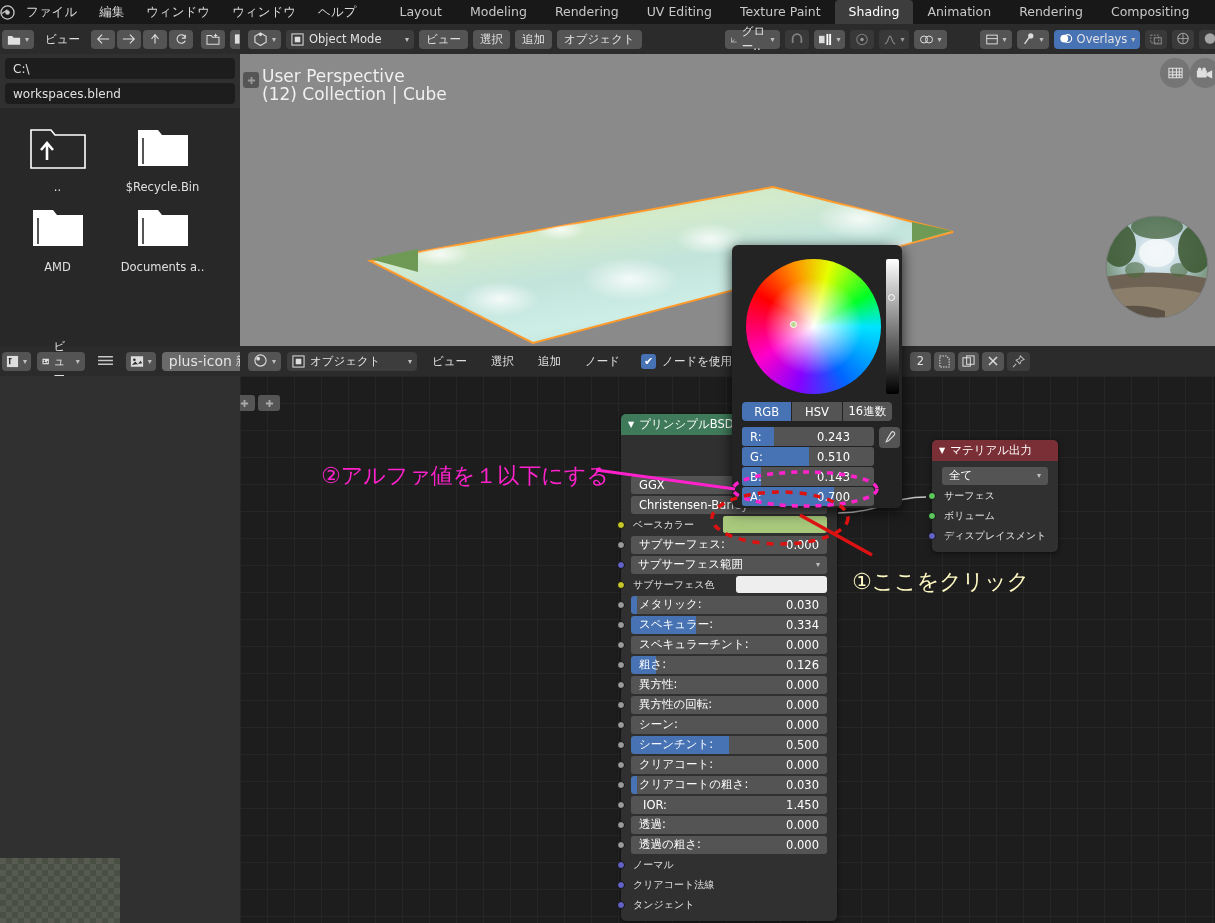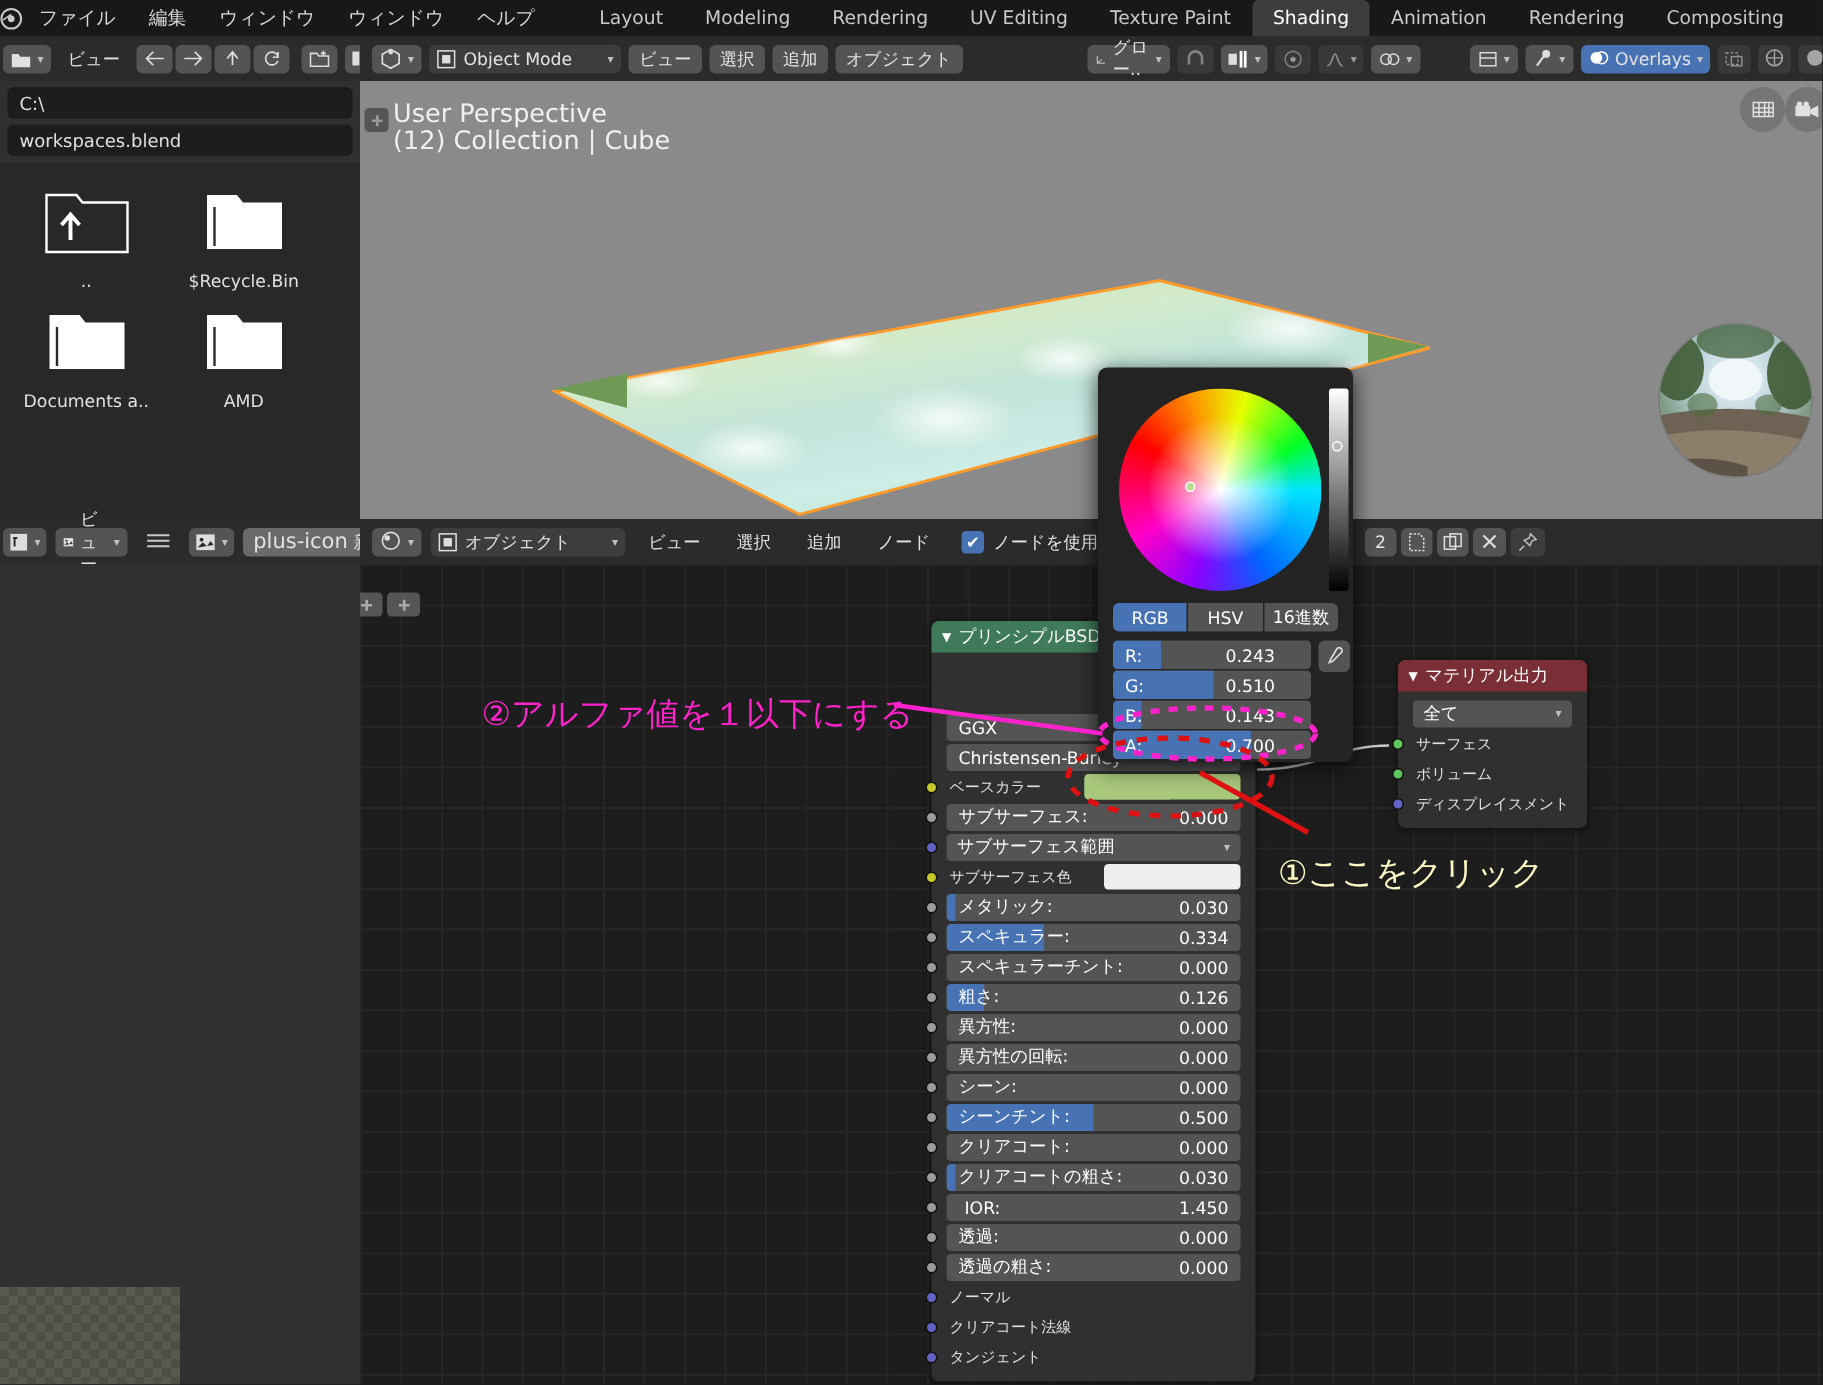--- a/index.html
+++ b/index.html
@@ -314,29 +314,29 @@
           <path d="M9 16 V42" stroke="#2b2b2b" stroke-width="1.6"></path>
         </svg>
         <div class="fb-label">$Recycle.Bin</div>
       </div>
       <div class="fb-cell">
         <svg width="58" height="50" viewBox="0 0 58 50">
           <path d="M4 8 h20 l4 5 H54 V44 H4 Z" fill="#ffffff"></path>
           <path d="M9 16 h44 v26 H9 Z" fill="#ffffff"></path>
           <path d="M9 16 V42" stroke="#2b2b2b" stroke-width="1.6"></path>
         </svg>
-        <div class="fb-label">Documents a..</div>
+        <div class="fb-label">AMD</div>
       </div>
       <div class="fb-cell">
         <svg width="58" height="50" viewBox="0 0 58 50">
           <path d="M4 8 h20 l4 5 H54 V44 H4 Z" fill="#ffffff"></path>
           <path d="M9 16 h44 v26 H9 Z" fill="#ffffff"></path>
           <path d="M9 16 V42" stroke="#2b2b2b" stroke-width="1.6"></path>
         </svg>
-        <div class="fb-label">AMD</div>
+        <div class="fb-label">Documents a..</div>
       </div>
     </div>
   </div>
 
   <div class="vp-header">
     <div class="dd">
       <svg width="15" height="14" viewBox="0 0 16 15">
           <path d="M8 1 L14 4.5 V11 L8 14.5 L2 11 V4.5 Z" fill="none" stroke="#ddd" stroke-width="1.2"></path>
           <circle cx="8" cy="3" r="1.6" fill="#ddd"></circle>
         </svg>

